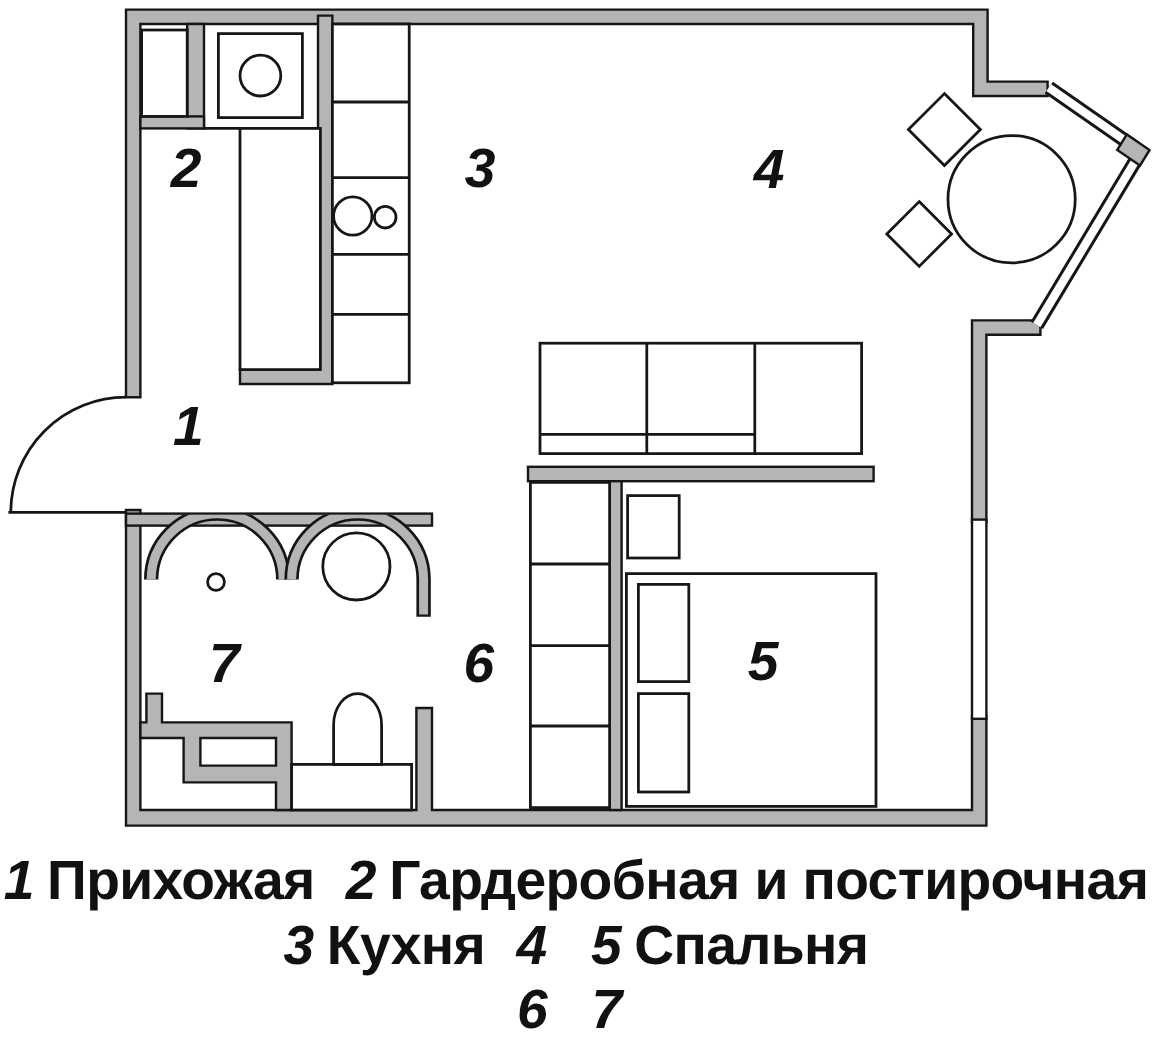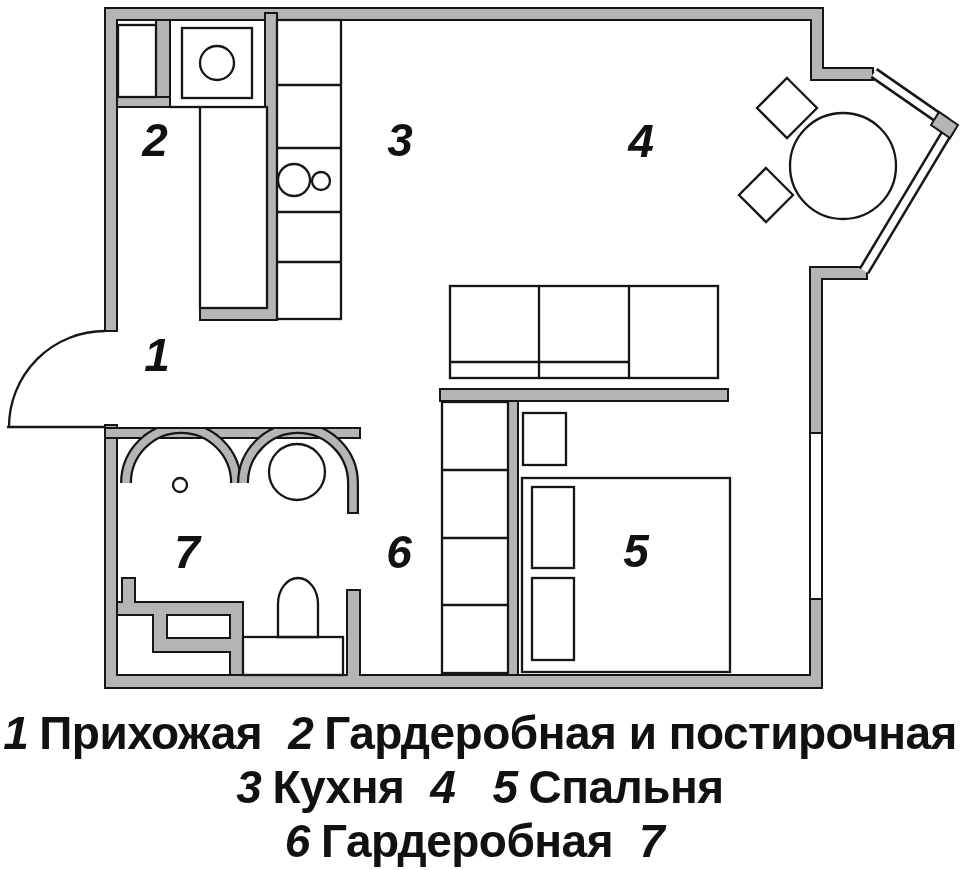--- a/index.html
+++ b/index.html
@@ -184,20 +184,19 @@
         <span class="legend-num">4</span>
       </span>
       <span class="legend-item">
         <span class="legend-num">5</span>
         <span class="legend-label">Спальня</span>
       </span>
     </div>
     <div class="legend-row">
       <span class="legend-item">
         <span class="legend-num">6</span>
-        <span class="legend-label">Гардеробная</span>
       </span>
       <span class="legend-item">
         <span class="legend-num">7</span>
       </span>
     </div>
   </div>
 </div>
 
 </body></html>

